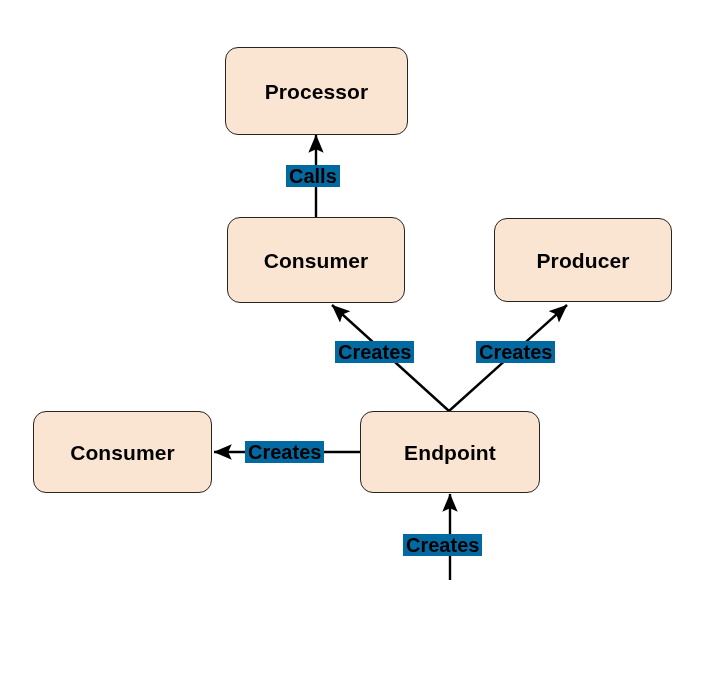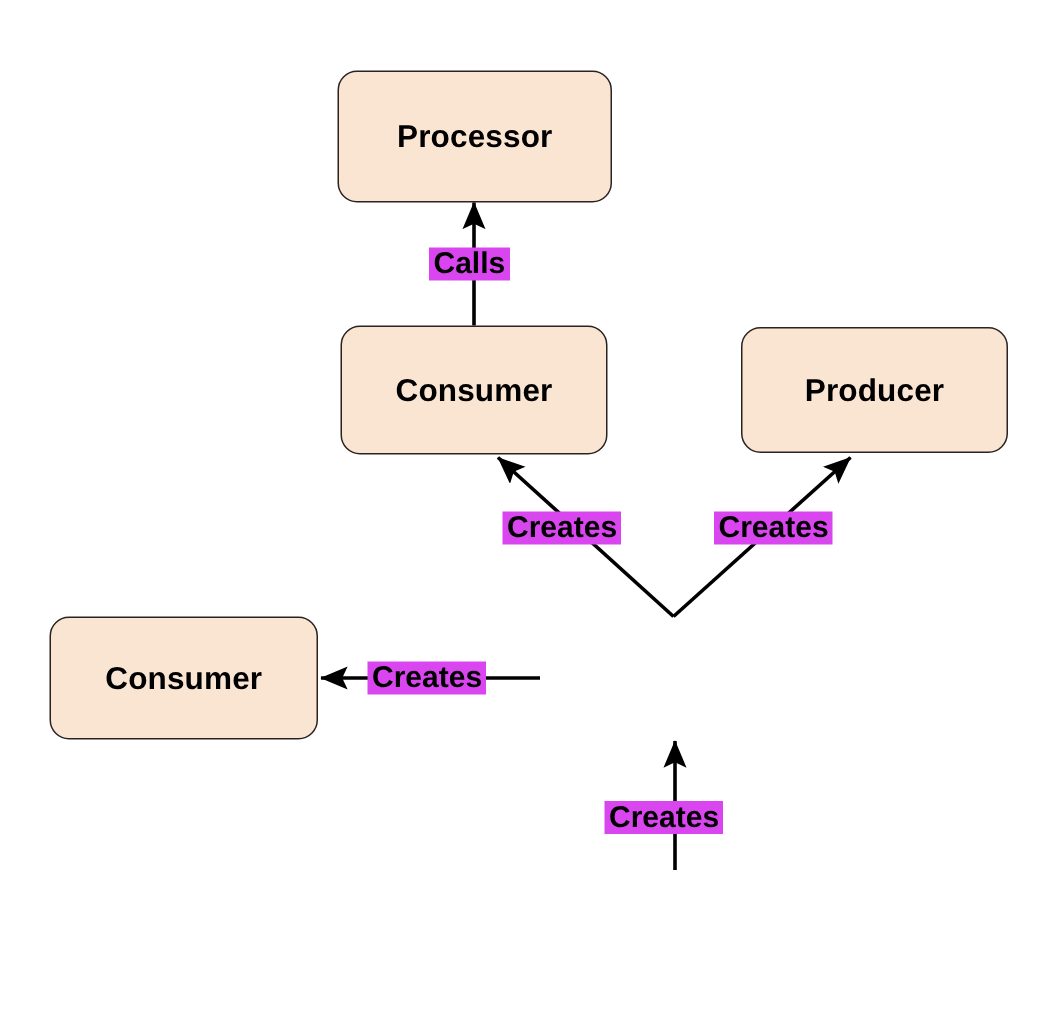--- a/index.html
+++ b/index.html
@@ -43,21 +43,21 @@
   .node-label {
     font-family: "Liberation Sans", sans-serif;
     font-size: 21px;
     color: #000000;
     line-height: 1;
     white-space: nowrap;
     letter-spacing: 0.1px;
   }
   .edge-label {
     position: absolute;
-    background: #d946ef;
+    background: #0369a1;
     font-family: "Liberation Sans", sans-serif;
     font-size: 20px;
     color: #000000;
     line-height: 1;
     white-space: nowrap;
     z-index: 4;
     padding: 1px 3px;
     text-align: center;
   }
 </style>
@@ -93,20 +93,23 @@
   </div>
 
   <div class="node" style="left:494px; top:203px; width:178px; height:84px;">
     <span class="node-label">Producer</span>
   </div>
 
   <div class="node" style="left:33px; top:396px; width:179px; height:82px;">
     <span class="node-label">Consumer</span>
   </div>
 
+  <div class="node" style="left:360px; top:396px; width:180px; height:82px;">
+    <span class="node-label">Endpoint</span>
+  </div>
 
 
   <div class="edge-label" style="left:286px; top:150px;">Calls</div>
 
   <div class="edge-label" style="left:335px; top:326px;">Creates</div>
 
   <div class="edge-label" style="left:476px; top:326px;">Creates</div>
 
   <div class="edge-label" style="left:245px; top:426px;">Creates</div>
 

